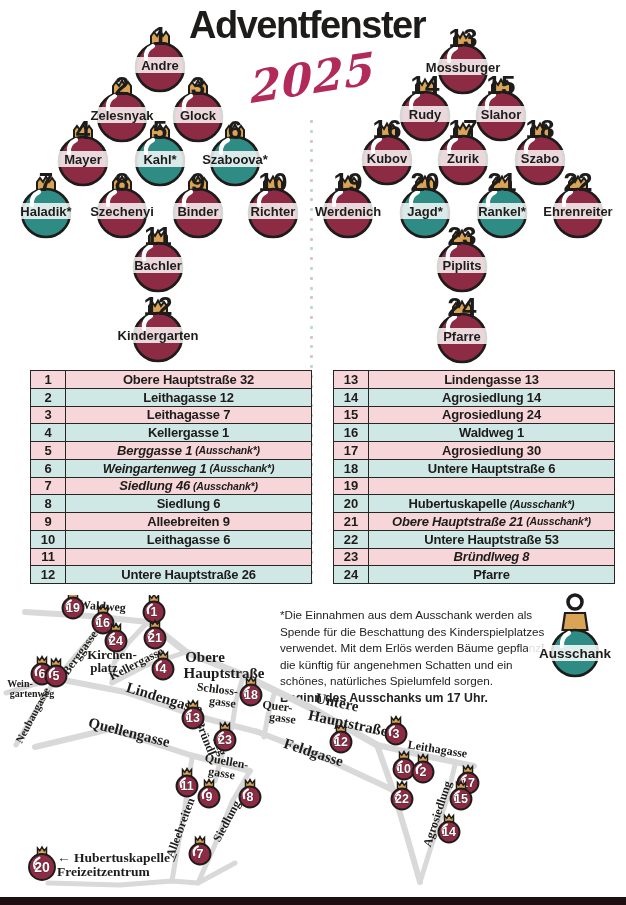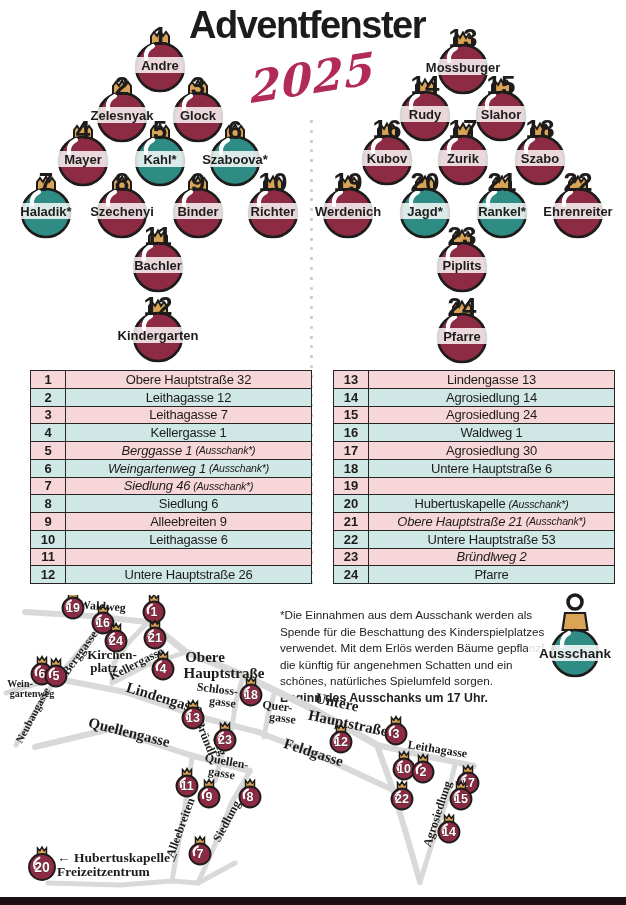--- a/index.html
+++ b/index.html
@@ -12,21 +12,21 @@
         transform:rotate(-9deg) skewX(-8deg);letter-spacing:1px;}
   .orn{position:absolute;}
   .addr-table{position:absolute;top:370px;width:282px;border:1.5px solid #262522;box-sizing:border-box;}
   #table-left{left:30px;}
   #table-right{left:333px;}
   .trow{display:flex;height:16.75px;border-top:1.5px solid #262522;align-items:stretch;}
   .trow:first-child{border-top:none;}
   .tnum{width:34px;border-right:1.5px solid #262522;display:flex;align-items:center;
         justify-content:center;font-weight:bold;font-size:13px;}
   .taddr{flex:1;display:flex;align-items:center;justify-content:center;
-         font-weight:normal;font-size:13px;letter-spacing:-0.2px;white-space:nowrap;}
+         font-weight:bold;font-size:13px;letter-spacing:-0.2px;white-space:nowrap;}
   .it{font-style:italic;}
   .sfx{font-size:10.5px;font-style:italic;margin-left:3px;}
   #divider{position:absolute;left:310px;top:120px;width:3px;height:470px;}
   .dot{position:absolute;width:3px;height:3px;border-radius:1px;left:0;}
   .footnote{position:absolute;left:280px;top:607px;width:282px;text-align:left;
             font-size:11.7px;line-height:16.6px;color:#222;}
   .fline{white-space:nowrap;}
   .fbold{font-weight:bold;font-size:12.3px;white-space:nowrap;}
   #map{position:absolute;left:0;top:595px;}
   .bottom-bar{position:absolute;left:0;top:897px;width:626px;height:8px;background:#1e1012;}
@@ -369,21 +369,21 @@
       <div class="trow" style="background: rgb(247, 214, 217);">
         <div class="tnum">21</div>
         <div class="taddr it">Obere Hauptstraße 21<span class="sfx">(Ausschank*)</span></div>
       </div>
       <div class="trow" style="background: rgb(207, 231, 229);">
         <div class="tnum">22</div>
         <div class="taddr">Untere Hauptstraße 53</div>
       </div>
       <div class="trow" style="background: rgb(247, 214, 217);">
         <div class="tnum">23</div>
-        <div class="taddr it">Bründlweg 2</div>
+        <div class="taddr it">Bründlweg 8</div>
       </div>
       <div class="trow" style="background: rgb(207, 231, 229);">
         <div class="tnum">24</div>
         <div class="taddr">Pfarre</div>
       </div>
     </div>
 
   <div class="footnote">
     <div class="fline">*Die Einnahmen aus dem Ausschank werden als</div>
     <div class="fline">Spende für die Beschattung des Kinderspielplatzes</div>

